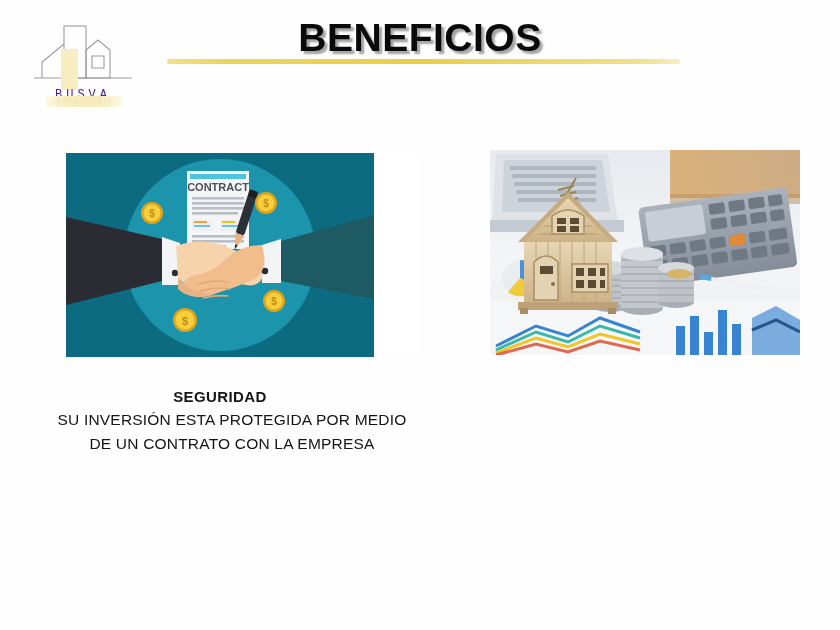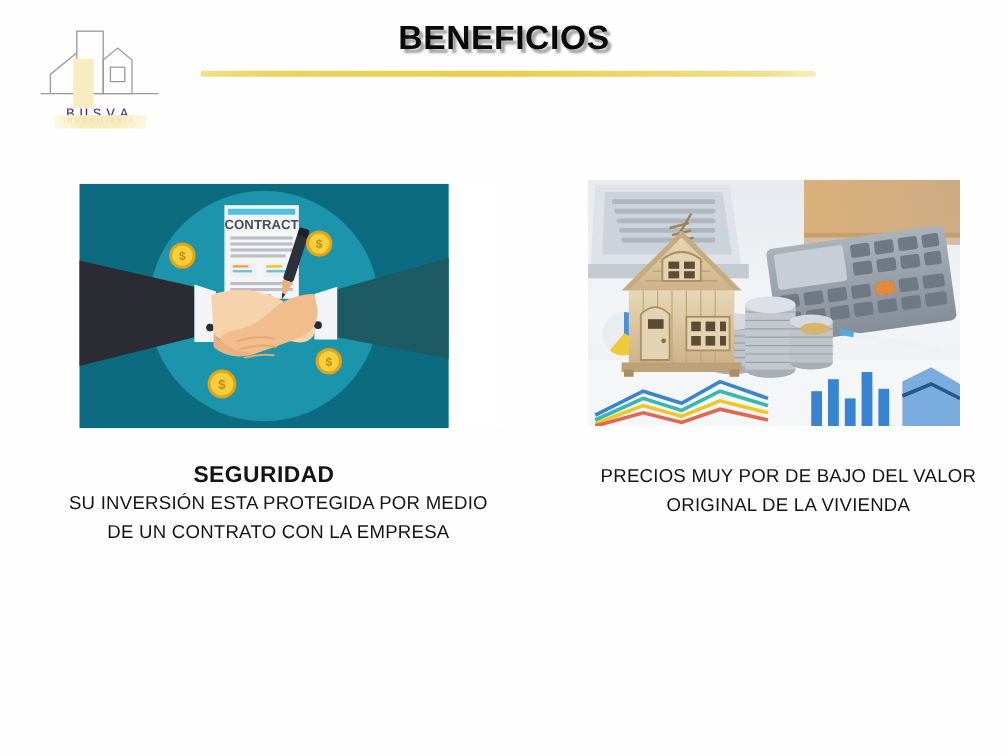--- a/index.html
+++ b/index.html
@@ -60,21 +60,21 @@
     left: 18px; top: 74px;
     width: 76px; height: 11px;
     background: linear-gradient(90deg,#fdf8e2 0%, #f6ecbd 30%, #f6ecbd 70%, #fdf8e2 100%);
   }
 
   .page-title {
     position: absolute;
     left: 0; top: 16px;
     width: 840px;
     text-align: center;
-    font-size: 28px;
+    font-size: 39px;
     font-weight: bold;
     letter-spacing: 0.5px;
     color: #0a0a0a;
     text-shadow: 3px 3px 2px rgba(90,90,90,0.55);
     font-family: "Liberation Sans", sans-serif;
   }
   .title-rule {
     position: absolute;
     left: 167px; top: 59px;
     width: 513px; height: 5px;
@@ -91,21 +91,21 @@
     background: #ffffff;
   }
 
   .caption {
     position: absolute;
     text-align: center;
     color: #141414;
     font-family: "Liberation Sans", sans-serif;
   }
   .caption-title {
-    font-size: 19px;
+    font-size: 15px;
     font-weight: bold;
     letter-spacing: 0.4px;
     line-height: 22px;
   }
   .caption-body {
     font-size: 15.5px;
     font-weight: normal;
     letter-spacing: 0.2px;
     line-height: 24px;
     margin-left: 24px;
@@ -431,15 +431,14 @@
         <rect x="28" y="152" width="100" height="8" fill="#bda179"></rect>
         <rect x="30" y="158" width="8" height="6" fill="#a98e61"></rect>
         <rect x="118" y="158" width="8" height="6" fill="#a98e61"></rect>
       </g>
 
       <rect x="0" y="0" width="310" height="205" fill="none"></rect>
     </svg>
   </div>
 
   <div class="caption" style="left:455px; top:386px; width:380px;">
-    <div class="caption-body">PRECIOS MUY POR DE BAJO DEL VALOR ORIGINAL DE LA VIVIENDA</div>
   </div>
 </div>
 
 </body></html>

